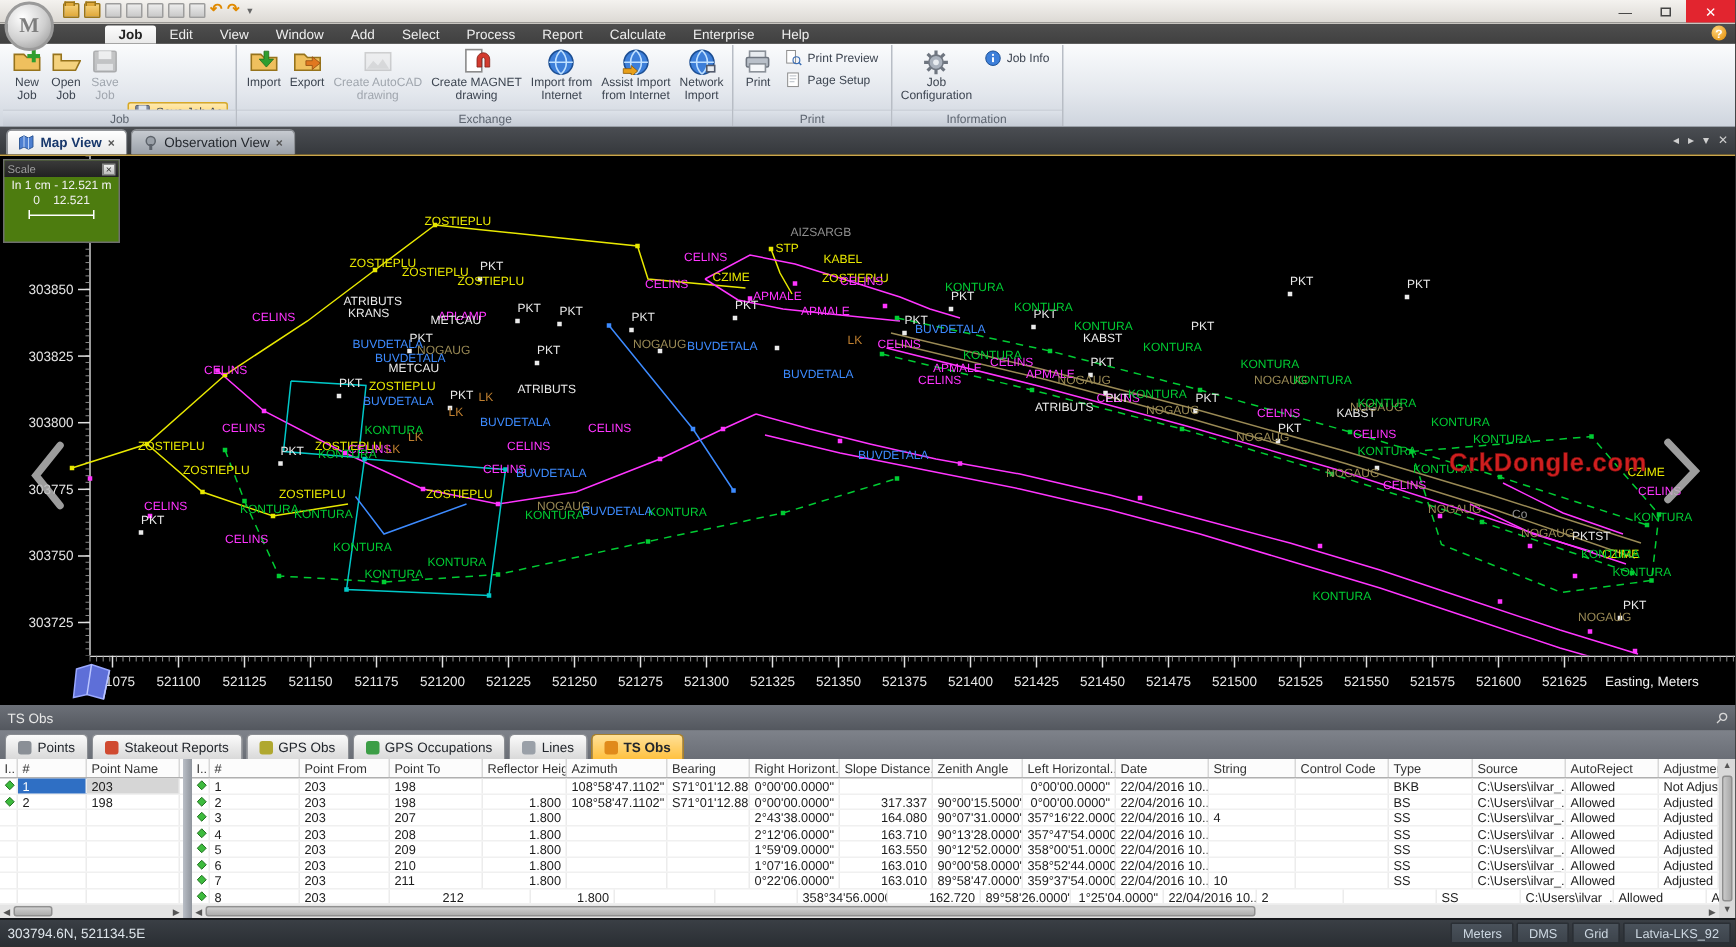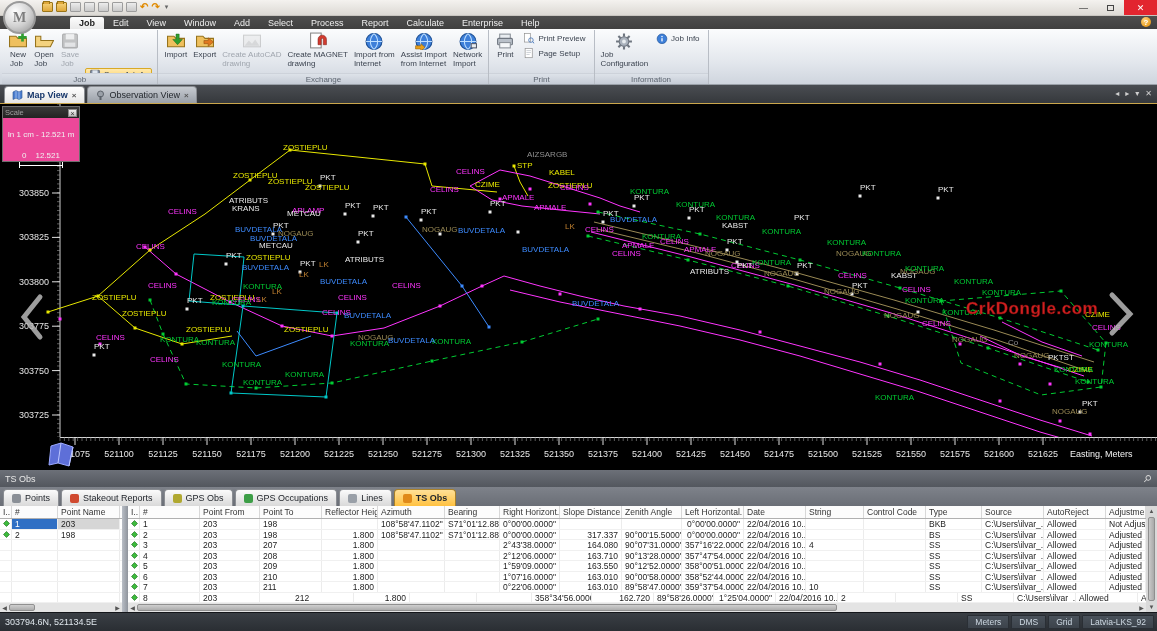--- a/index.html
+++ b/index.html
@@ -31,46 +31,46 @@
   .help-dot{position:absolute;right:6px;top:1px;width:10px;height:10px;border-radius:50%;background:radial-gradient(circle at 35% 30%,#ffd37a,#e08a00);
     color:#fff;font-size:8px;font-weight:bold;display:flex;align-items:center;justify-content:center;}
 
   
   .ribbon{height:56px;background:linear-gradient(#fbfcfd,#e3e7ed 60%,#cfd5de);flex:none;display:flex;align-items:stretch;padding:1px 0 0 2px;border-bottom:1px solid #9aa0a8;}
   .rgroup{position:relative;border-right:1px solid #b8bdc5;padding:1px 3px 12px 3px;display:flex;align-items:flex-start;}
   .rgroup-label{position:absolute;left:0;right:0;bottom:0;height:11px;text-align:center;font-size:8px;color:#5d6570;
     background:linear-gradient(#dde2e9,#c6ccd6);border-top:1px solid #cdd2da;line-height:11px;}
   .rbtn{display:flex;flex-direction:column;align-items:center;justify-content:flex-start;padding:1px 2px;margin:0 1px;border-radius:2px;}
   .rbtn .ric{width:20px;height:18px;flex:none;}
-  .rbtn .rlab{font-size:8px;color:#3c4450;line-height:1.15;white-space:pre-line;}
+  .rbtn .rlab{font-size:8px;color:#3c4450;text-align:center;line-height:1.15;white-space:pre-line;}
   .rbtn.disabled .rlab{color:#a0a6ae;}
   .rbtn.disabled .ric{opacity:.45;filter:grayscale(1);}
   .rsmallcol{display:flex;flex-direction:column;gap:2px;margin:1px 2px;}
   .rsmall{display:flex;align-items:center;gap:3px;font-size:8px;color:#3c4450;padding:0 3px;height:13px;border-radius:2px;}
   .rsmall .ric{width:12px;height:11px;flex:none;}
   .rsmall.hl{background:linear-gradient(#ffe9b0,#ffd056);border:1px solid #d8a927;margin-top:36px;}
 
   
   .viewtabs{height:19px;background:linear-gradient(#4a4d52,#35383c);flex:none;display:flex;align-items:flex-end;padding-left:4px;position:relative;border-bottom:1px solid #caa64c;}
   .vtab{height:17px;display:flex;align-items:center;gap:4px;padding:0 7px;font-size:9px;border-radius:4px 4px 0 0;margin-right:2px;border:1px solid #8a8d92;border-bottom:none;}
   .vtab.active{background:linear-gradient(#ffffff,#e7e7e7);color:#17376b;font-weight:bold;}
   .vtab.inactive{background:linear-gradient(#c7cbd1,#9aa0a8);color:#24282e;}
   .vtab .tclose{font-size:8px;color:#555;font-weight:bold;}
   .vtabctl{position:absolute;right:5px;top:4px;display:flex;gap:6px;color:#cfcfcf;font-size:8px;}
   .vicon{width:11px;height:10px;flex:none;}
 
   
   .maparea{height:366px;flex:none;position:relative;background:#000;}
   .mapsvg{position:absolute;left:0;top:0;}
   .rulersvg{position:absolute;left:0;top:333px;}
-  .scalebox{position:absolute;left:2px;top:2px;width:78px;height:56px;background:#ec4899;border:1px solid #6e6e6e;z-index:20;}
+  .scalebox{position:absolute;left:2px;top:2px;width:78px;height:56px;background:#4d7c0f;border:1px solid #6e6e6e;z-index:20;}
   .scalebox .sb-head{height:11px;display:flex;align-items:center;justify-content:space-between;padding:0 2px;background:linear-gradient(#3a3a3a,#222);}
   .sb-title{font-size:7.5px;color:#9f9f9f;}
   .sb-close{width:9px;height:8px;background:linear-gradient(#efefef,#bdbdbd);border:1px solid #888;color:#333;font-size:7px;line-height:7px;text-align:center;}
-  .sb-line{font-size:8px;color:#f0f0f0;text-align:center;margin-top:12px;}
+  .sb-line{font-size:8px;color:#f0f0f0;text-align:center;margin-top:1px;}
   .sb-bar{width:44px;height:6px;margin:2px auto 0;border-left:1px solid #fff;border-right:1px solid #fff;
     background:linear-gradient(#fff,#fff) center/100% 1px no-repeat;}
   .corner-icon{position:absolute;left:47px;top:338px;z-index:15;}
 
   
   .panel{height:142px;flex:none;background:#8a8e96;display:flex;flex-direction:column;}
   .panel-head{height:17px;background:linear-gradient(#6c7078,#53575e);display:flex;align-items:center;justify-content:space-between;padding:0 6px 0 5px;flex:none;}
   .panel-title{font-size:9px;color:#e8e8e8;}
   .pin{color:#d8d8d8;font-size:10px;transform:rotate(45deg);}
   .ptabs{height:19px;background:linear-gradient(#7e828a,#6a6e76);display:flex;align-items:flex-end;padding-left:3px;flex:none;}

